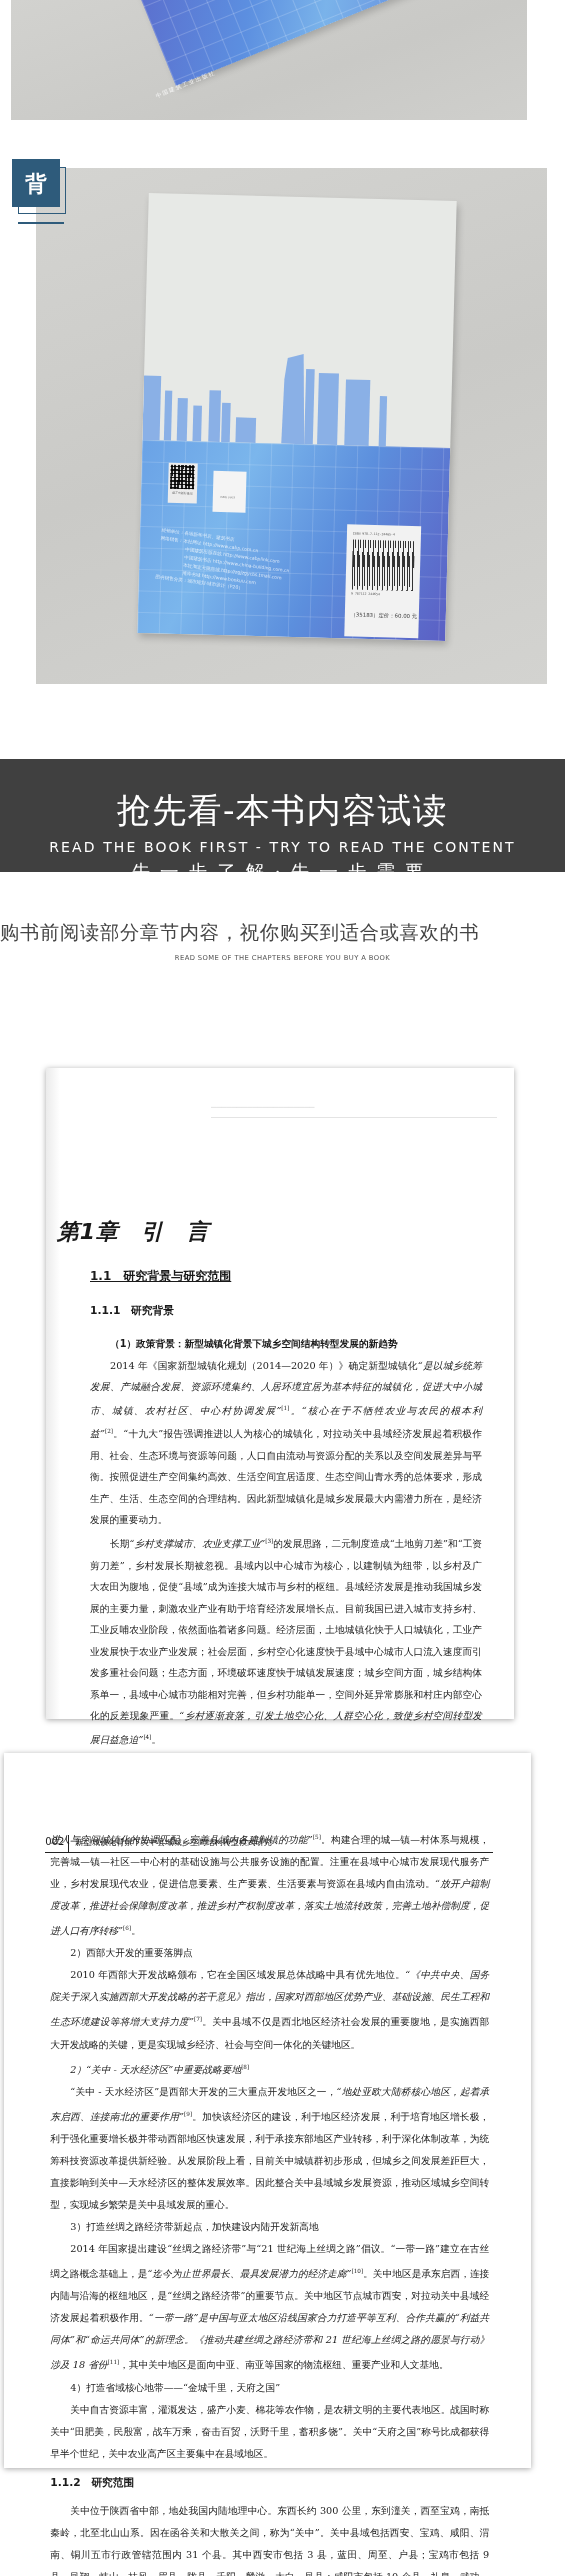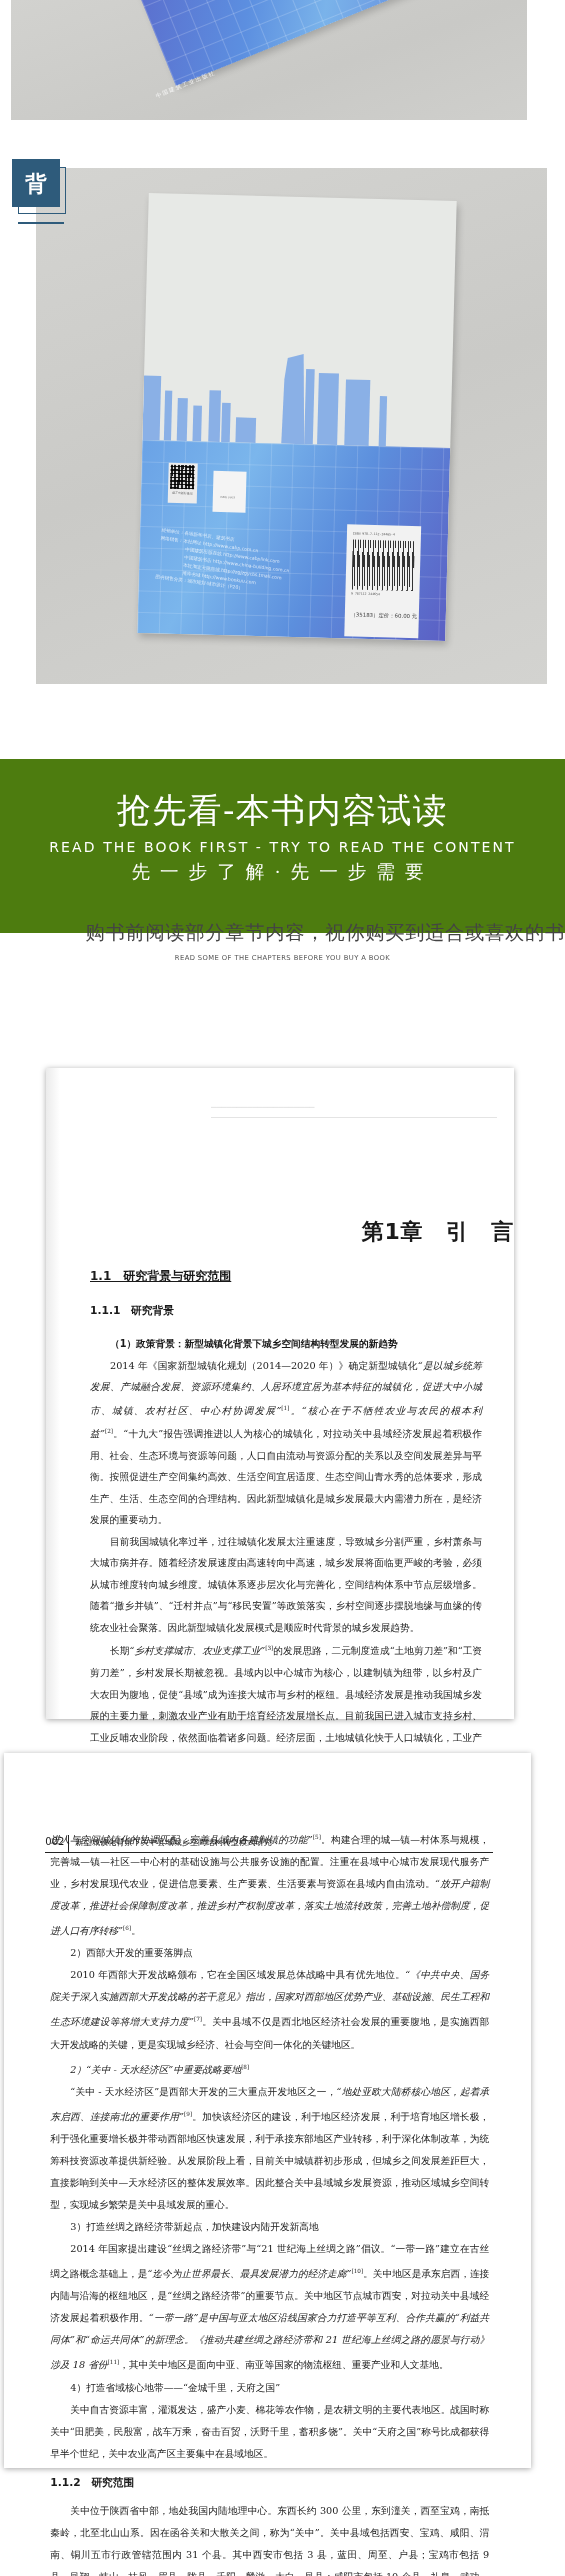--- a/index.html
+++ b/index.html
@@ -80,45 +80,45 @@
   .info-lines div { white-space: nowrap; }
   .info-lines .indent { padding-left: 26px; }
   .barcode-box { position: absolute; right: 27px; top: 79px; width: 74px; height: 112px; background: #f2f2f2; padding: 7.2px 5.7px; }
   .isbn { font-size: 3.2px; color: #555; font-family: "DejaVu Sans Mono", monospace; }
   .bars { margin-top: 4.3px; height: 50px; background: repeating-linear-gradient(90deg, #333 0 1.4px, #f2f2f2 1.4px 2.1px, #333 2.1px 2.9px, #f2f2f2 2.9px 5px); }
   .bar-digits { font-size: 3.2px; color: #555; margin-top: 1.4px; font-family: "DejaVu Sans Mono", monospace; }
   .price { font-size: 5.4px; color: #444; margin-top: 15.7px; font-family: "DejaVu Sans", sans-serif; white-space: nowrap; }
 
   
   .banner {
-    position: absolute; left: 0; top: 759px; width: 565px; height: 174px;
-    background: #4d7c0f; text-align: center; color: #fff;
+    position: absolute; left: 0; top: 759px; width: 565px; height: 113px;
+    background: #404040; text-align: center; color: #fff;
   }
   .banner-title { position: absolute; left: 0; width: 100%; top: 29px; font-family: "DejaVu Serif", serif; font-size: 34px; letter-spacing: 1.4px; }
   .banner-sub { position: absolute; left: 0; width: 100%; top: 80px; font-family: "DejaVu Sans", sans-serif; font-size: 14px; letter-spacing: 2.1px; }
   .banner-slogan { position: absolute; left: 0; width: 100%; top: 100px; font-family: Liberation Serif, serif; font-size: 18.6px; letter-spacing: 10px; }
 
-  .intro-cn { position: absolute; left: 0; width: 100%; top: 919px; text-align: right; font-family: "DejaVu Sans", sans-serif; font-size: 19.3px; color: #444; letter-spacing: 0.7px; }
+  .intro-cn { position: absolute; left: 0; width: 100%; top: 919px; text-align: left; font-family: "DejaVu Sans", sans-serif; font-size: 19.3px; color: #444; letter-spacing: 0.7px; }
   .intro-en { position: absolute; left: 0; width: 100%; top: 954px; text-align: center; font-family: "DejaVu Sans", sans-serif; font-size: 6.8px; color: #555; letter-spacing: 0.4px; }
 
   
   .page {
     position: absolute; background: #fff;
     box-shadow: 0 1.4px 5.7px rgba(0,0,0,0.35);
   }
   .page1 { left: 46px; top: 1068px; width: 468px; height: 651px; }
   .page2 { left: 4.3px; top: 1753px; width: 527px; height: 715px; }
   .page1::before {
     content: ""; position: absolute; left: 0; top: 0; width: 14.3px; height: 100%;
     background: linear-gradient(90deg, #ebebeb, #fff);
   }
   .ghost { position: absolute; color: #d9d9d9; font-size: 9.3px; line-height: 18.6px; white-space: nowrap; overflow: hidden; }
   .ghost-header { left: 165px; top: 30px; width: 286px; font-size: 8.6px; border-bottom: 0.7px solid #e4e4e4; }
 
-  .chapter-title { position: absolute; left: 0; width: 100%; top: 149px; text-align: right; font-family: "DejaVu Sans", sans-serif; font-weight: bold; font-size: 22px; letter-spacing: 0.7px; }
+  .chapter-title { position: absolute; left: 11px; width: 100%; top: 149px; text-align: left; font-family: "DejaVu Sans", sans-serif; font-weight: bold; font-size: 22px; letter-spacing: 0.7px; font-style: italic; }
   .h2 { position: absolute; font-family: "DejaVu Sans", sans-serif; font-weight: bold; font-size: 12px; text-decoration: underline; }
   .h3 { position: absolute; font-family: "DejaVu Sans", sans-serif; font-weight: bold; font-size: 10.7px; }
   .h4 { font-family: "DejaVu Sans", sans-serif; font-weight: bold; font-size: 9.7px; padding-left: 20px; }
   .body { position: absolute; font-size: 9.7px; line-height: 21.5px; text-align: justify; }
   .body p { text-indent: 20px; }
   .body p.noindent { text-indent: 0; }
   .body .sub { padding-left: 20px; text-indent: 0; }
   .q { font-family: "DejaVu Serif", serif; font-style: italic; }
   sup { font-size: 5.7px; }
 
@@ -203,21 +203,20 @@
 <div class="intro-en">READ SOME OF THE CHAPTERS BEFORE YOU BUY A BOOK</div>
 
 <div class="page page1">
   <div class="ghost ghost-header">────────────────────</div>
   <div class="chapter-title">第1章　引　言</div>
   <div class="h2" style="left:44px; top:200px;">1.1　研究背景与研究范围</div>
   <div class="h3" style="left:44px; top:236px;">1.1.1　研究背景</div>
   <div class="body p1-body" style="top:265px;">
     <div class="h4">（1）政策背景：新型城镇化背景下城乡空间结构转型发展的新趋势</div>
     <p><span>2014 年《国家新型城镇化规划（2014—2020 年）》确定新型城镇化</span><span class="q">“是以城乡统筹发展、产城融合发展、资源环境集约、人居环境宜居为基本特征的城镇化，促进大中小城市、城镇、农村社区、中心村协调发展”</span><sup>[1]</sup><span class="q">。“核心在于不牺牲农业与农民的根本利益”</span><sup>[2]</sup><span>。“十九大”报告强调推进以人为核心的城镇化，对拉动关中县域经济发展起着积极作用、社会、生态环境与资源等问题，人口自由流动与资源分配的关系以及空间发展差异与平衡。按照促进生产空间集约高效、生活空间宜居适度、生态空间山青水秀的总体要求，形成生产、生活、生态空间的合理结构。因此新型城镇化是城乡发展最大内需潜力所在，是经济发展的重要动力。</span></p>
-    <p>目前我国城镇化率过半，过往城镇化发展太注重速度，导致城乡分割严重，乡村萧条与大城市病并存。随着经济发展速度由高速转向中高速，城乡发展将面临更严峻的考验，必须从城市维度转向城乡维度。城镇体系逐步层次化与完善化，空间结构体系中节点层级增多。随着“撤乡并镇”、“迁村并点”与“移民安置”等政策落实，乡村空间逐步摆脱地缘与血缘的传统农业社会聚落。因此新型城镇化发展模式是顺应时代背景的城乡发展趋势。</p>
     <p><span>长期</span><span class="q">“乡村支撑城市、农业支撑工业”</span><sup>[3]</sup><span>的发展思路，二元制度造成“土地剪刀差”和“工资剪刀差”，乡村发展长期被忽视。县域内以中心城市为核心，以建制镇为纽带，以乡村及广大农田为腹地，促使“县域”成为连接大城市与乡村的枢纽。县域经济发展是推动我国城乡发展的主要力量，刺激农业产业有助于培育经济发展增长点。目前我国已进入城市支持乡村、工业反哺农业阶段，依然面临着诸多问题。经济层面，土地城镇化快于人口城镇化，工业产业发展快于农业产业发展；社会层面，乡村空心化速度快于县域中心城市人口流入速度而引发多重社会问题；生态方面，环境破坏速度快于城镇发展速度；城乡空间方面，城乡结构体系单一，县域中心城市功能相对完善，但乡村功能单一，空间外延异常膨胀和村庄内部空心化的反差现象严重。</span><span class="q">“乡村逐渐衰落，引发土地空心化、人群空心化，致使乡村空间转型发展日益急迫”</span><sup>[4]</sup>。</p>
     <p>面对新型城镇化背景下城乡空间转型发展的新问题，要立足统筹城乡，由“物的城镇化”向“人的城镇化”转变。在县域生态容量承载范围内促进三产融合、产城融合，“促</p>
   </div>
 </div>
 
 <div class="page page2">
   <div class="running-head">
     <span class="page-num">002</span>
     <span class="rh-sep"></span>
     <span class="rh-title">新型城镇化背景下关中县域城乡空间结构转型模式研究</span>

